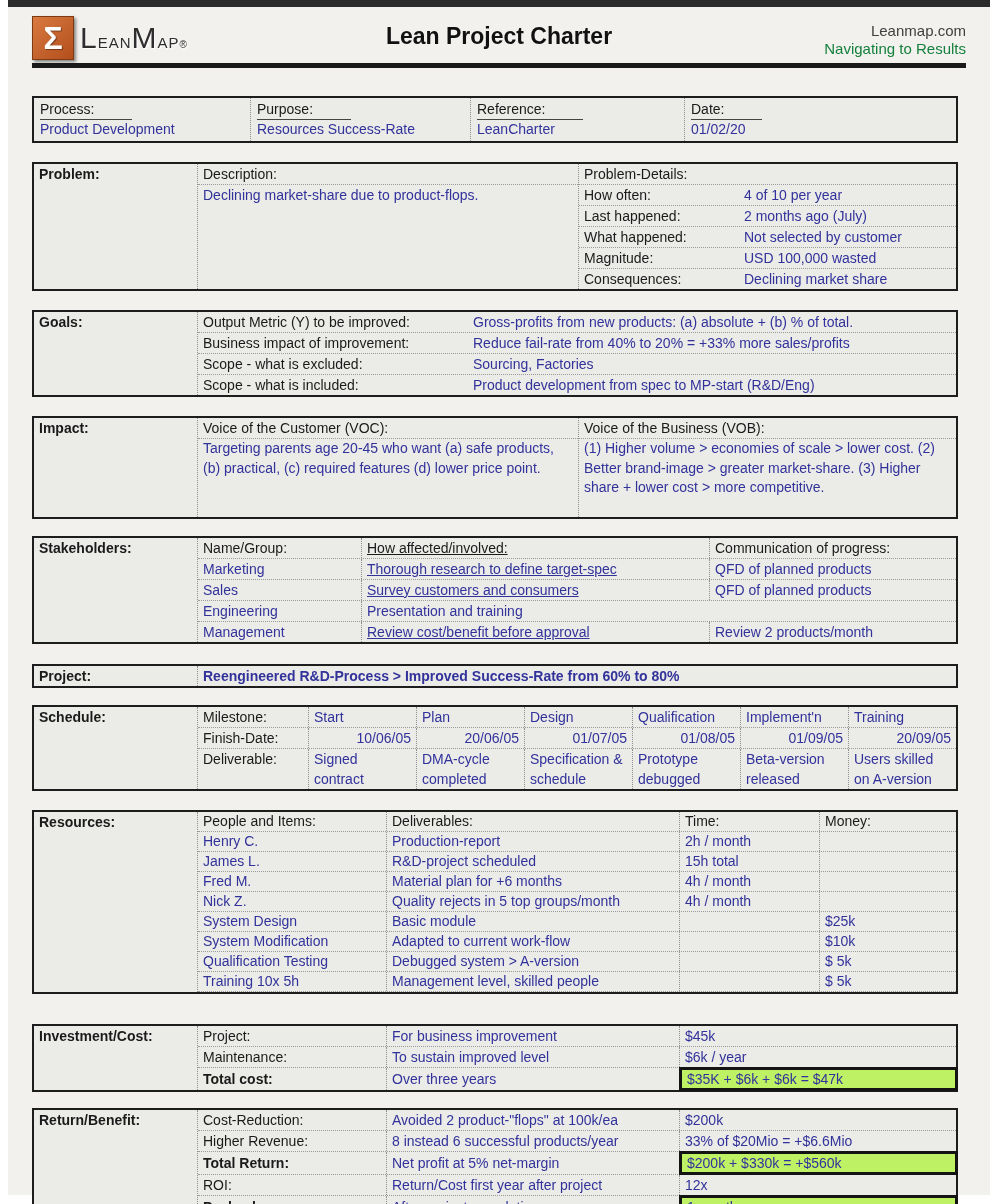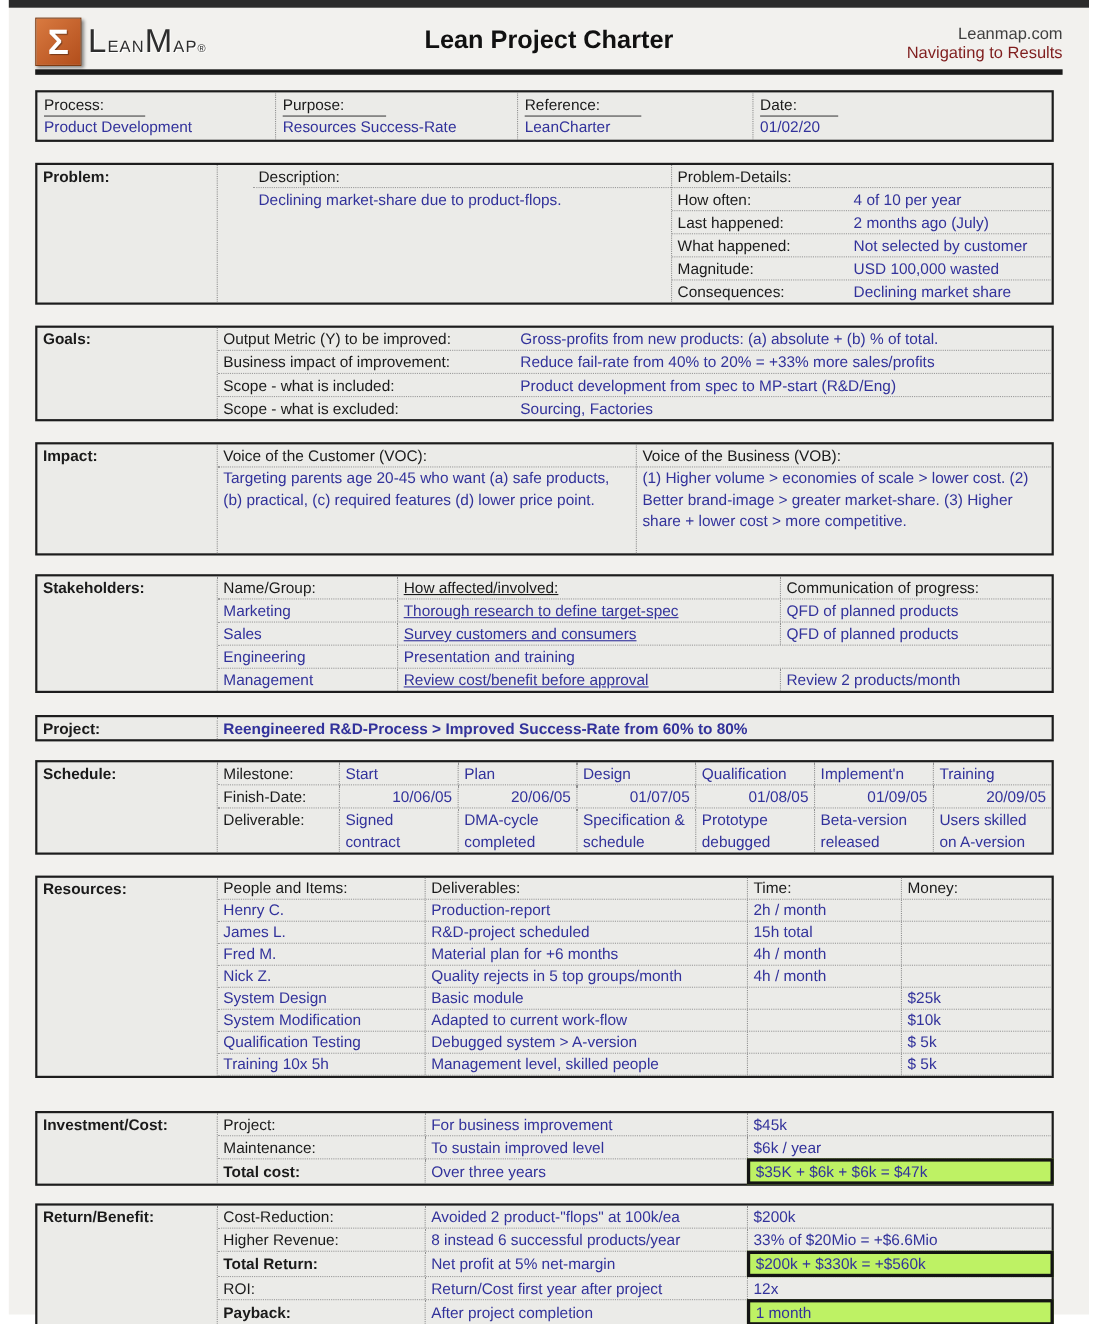--- a/index.html
+++ b/index.html
@@ -17,46 +17,46 @@
     display:flex; align-items:center; justify-content:center; }
   .logo-sigma { color:#fff; font-size:32px; font-weight:bold; line-height:1; text-shadow:1px 1px 1px rgba(0,0,0,.4); }
   .logo-word { margin-left:6px; color:#2e2e2e; letter-spacing:1px; text-shadow:1px 1px 0 #fff; white-space:nowrap; }
   .logo-word .big { font-size:30px; font-weight:normal; }
   .logo-word .small { font-size:15px; }
   .logo-reg { font-size:10px; vertical-align:baseline; }
   .title { position:absolute; left:0; right:0; text-align:center; top:16px;
     font-size:23px; font-weight:bold; color:#111; }
   .header-right { margin-left:auto; text-align:right; line-height:18px; font-size:15px; margin-top:10px; position:relative; z-index:2; }
   .site-link { color:#404040; text-decoration:none; }
-  .tagline { color:#7f1d1d; }
+  .tagline { color:#15803d; }
   .rule { height:5px; background:#1a1a1a; margin:0 24px; width:934px; }
 
   
   .tbl { width:926px; margin:19px 0 0 24px; background:#ebebe8; border:2px solid #1d1d1d;
     display:flex; font-size:14px; color:#1a1a1a; }
   .sec-label { flex:0 0 163px; font-weight:bold; padding:2px 5px; }
   .sec-body { flex:1; border-left:1px dotted #8f8f8f; display:flex; flex-direction:column; }
   .row { display:flex; border-bottom:1px dotted #9b9b9b; line-height:20px; }
   .row:last-child { border-bottom:none; }
   .cell { padding:0 5px; }
   .v { color:#32329b; }
   .hdr { color:#1a1a1a; }
   .bold { font-weight:bold; }
 
   
-  .meta { margin-top:14px; }
+  .meta { margin-top:28px; }
   .meta .sec-body { border-left:none; flex-direction:row; }
   .meta-cell { padding:2px 6px; border-left:1px dotted #8f8f8f; line-height:19px; }
   .meta-cell:first-child { border-left:none; }
   .meta-label { display:inline-block; border-bottom:1px solid #444; padding-right:38px; }
   .mc-0 { flex:0 0 216px; } .mc-1 { flex:0 0 220px; } .mc-2 { flex:0 0 214px; }
   .mc-3 { flex:0 0 160px; } .mc-4 { flex:1; }
 
   
-  .prob-cols { display:flex; flex:1;margin-left:32px; }
+  .prob-cols { display:flex; flex:1; }
   .prob-desc { flex:0 0 380px; display:flex; flex-direction:column; }
   .prob-details { flex:1; border-left:1px dotted #8f8f8f; display:flex; flex-direction:column; }
   .subhdr { padding:0 5px; line-height:20px; border-bottom:1px dotted #9b9b9b; }
   .prob-desc-text { padding:0 5px; line-height:20px; }
   .dkey { flex:0 0 160px; }
   .dval { flex:1; }
 
   
   .gkey { flex:0 0 270px; }
   .gval { flex:1; }
@@ -182,26 +182,26 @@
     <div class="sec-body">
       <div class="row">
         <div class="cell gkey">Output Metric (Y) to be improved:</div>
         <div class="cell gval v">Gross-profits from new products: (a) absolute + (b) % of total.</div>
       </div>
       <div class="row">
         <div class="cell gkey">Business impact of improvement:</div>
         <div class="cell gval v">Reduce fail-rate from 40% to 20% = +33% more sales/profits</div>
       </div>
       <div class="row">
+        <div class="cell gkey">Scope - what is excluded:</div>
+        <div class="cell gval v">Sourcing, Factories</div>
+      </div>
+      <div class="row">
         <div class="cell gkey">Scope - what is included:</div>
         <div class="cell gval v">Product development from spec to MP-start (R&amp;D/Eng)</div>
-      </div>
-      <div class="row">
-        <div class="cell gkey">Scope - what is excluded:</div>
-        <div class="cell gval v">Sourcing, Factories</div>
       </div>
     </div>
   </div>
 
   <div class="tbl impact">
     <div class="sec-label">Impact:</div>
     <div class="sec-body">
       <div class="imp-cols">
         <div class="imp-col">
           <div class="subhdr hdr">Voice of the Customer (VOC):</div>

